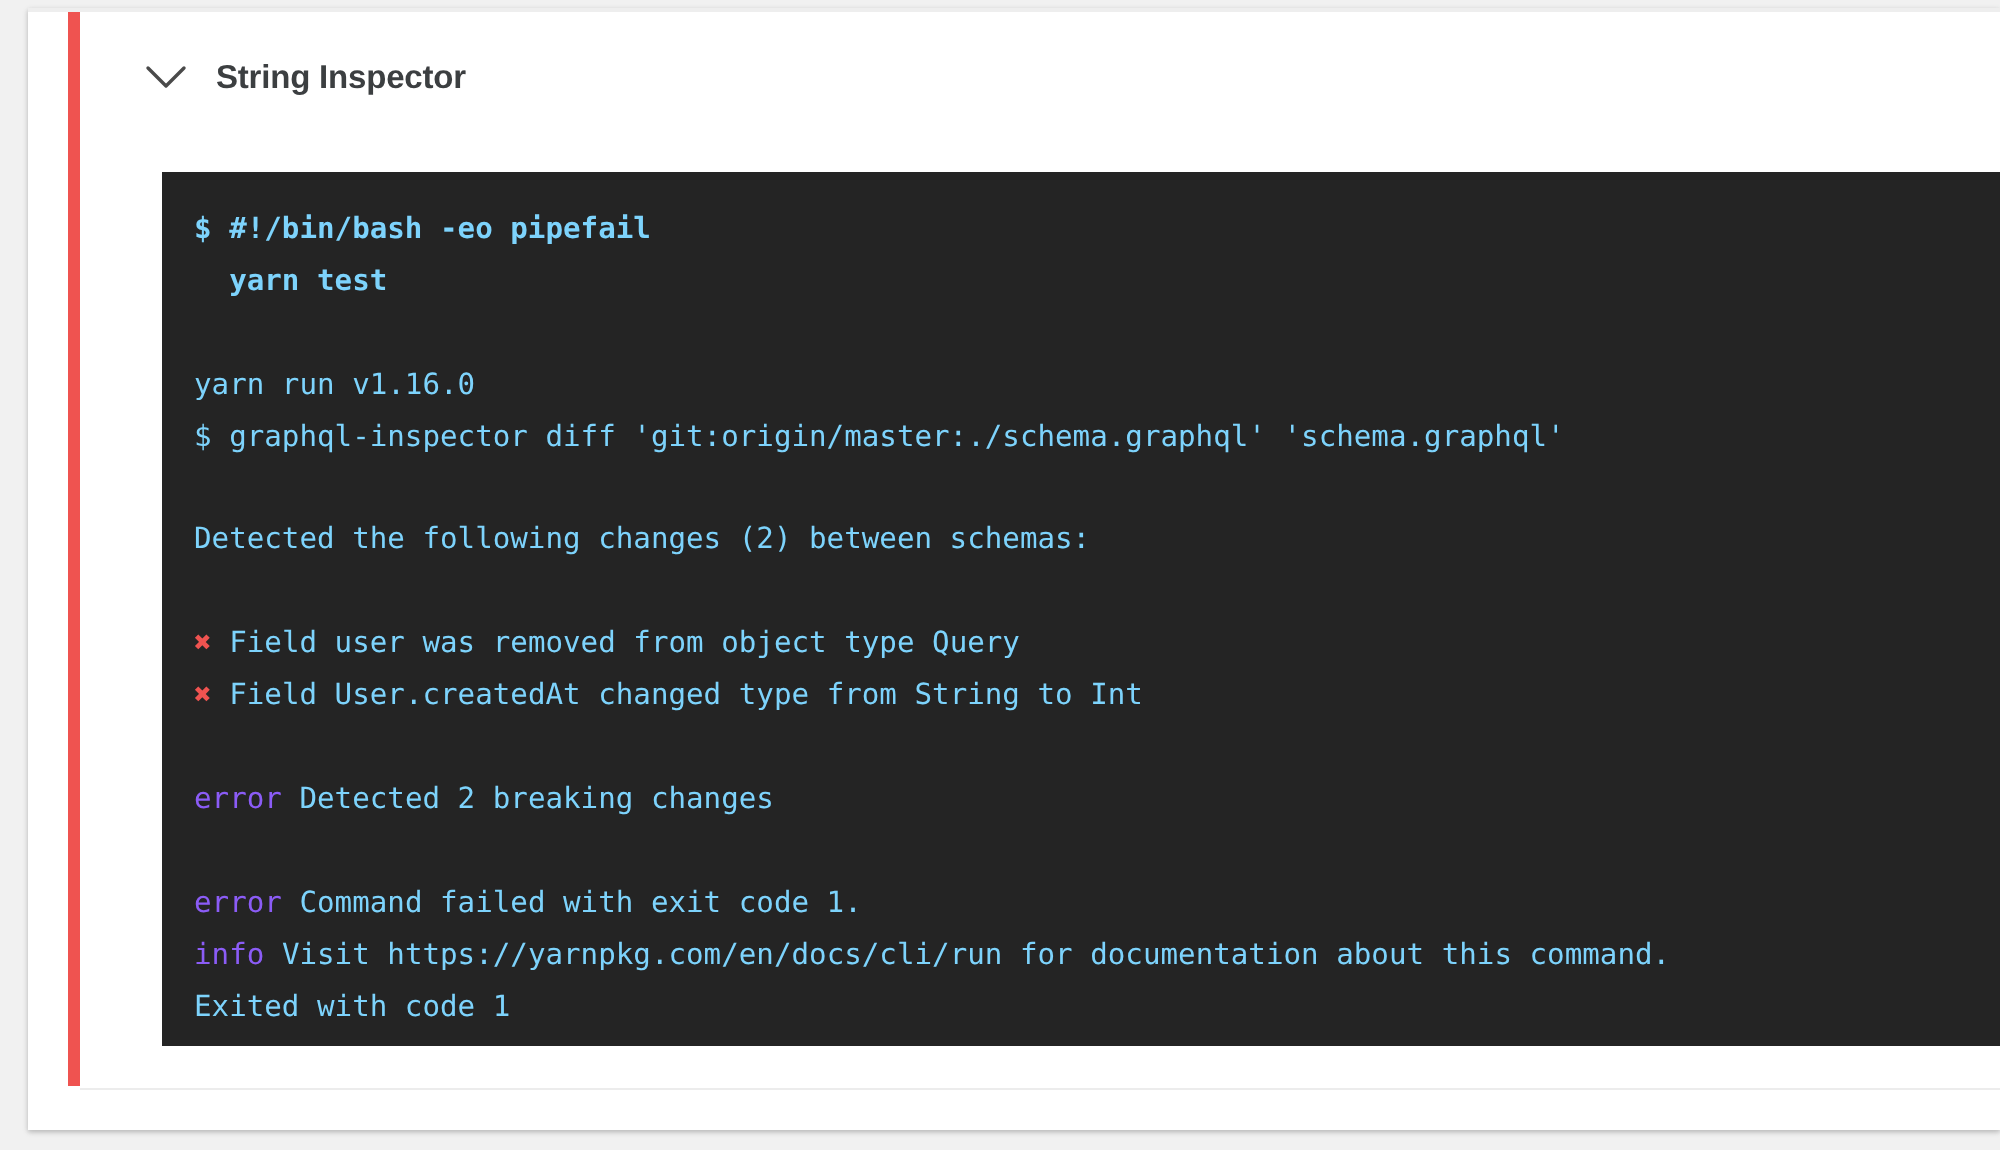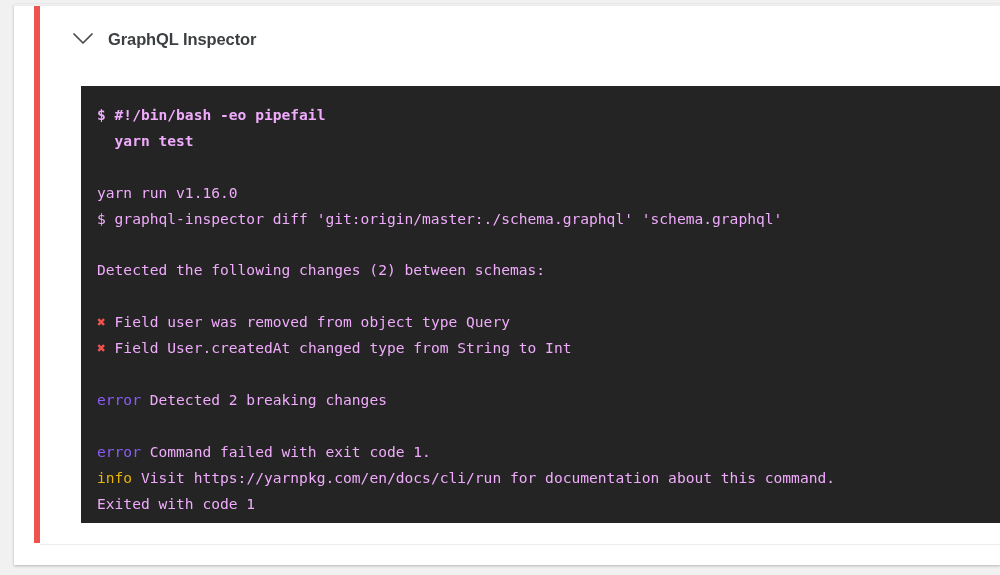--- a/index.html
+++ b/index.html
@@ -92,22 +92,22 @@
     line-height: 25.9px;
     padding: 16px 0 0 16px;
     box-sizing: border-box;
     overflow: hidden;
     white-space: pre;
   }
   .line { white-space: pre; min-height: 25.9px; }
   .line.blank { height: 25.9px; }
   .bold { font-weight: bold; }
   .t-err   { color: #8b5cf6; }
-  .t-info  { color: #eab308; }
-  .t-plain { color: #f0abfc; margin-top: 40px; }
+  .t-info  { color: #8b5cf6; }
+  .t-plain { color: #7dd3fc; margin-top: 40px; }
   .t-mark  { color: #ef5350; font-weight: bold; }
 
   
   .footer-rule {
     position: absolute;
     left: 26px;
     top: 540px;
     width: 960px;
     height: 1px;
     background: #ececec;
@@ -129,21 +129,21 @@
   <div class="card-top-rule"></div>
 
   <div class="accent-bar"></div>
 
   <div class="step-header">
     <span class="chevron-wrap">
       <svg width="22" height="14" viewBox="0 0 22 14" aria-hidden="true">
         <path d="M2 2 L11 11 L20 2" fill="none" stroke="#4a4a4a" stroke-width="1.7" stroke-linecap="round" stroke-linejoin="round"></path>
       </svg>
     </span>
-    <span class="step-title">GraphQL Inspector</span>
+    <span class="step-title">String Inspector</span>
   </div>
 
   <div class="terminal" id="terminal"><div class="line bold"><span class="t-plain">$ #!/bin/bash -eo pipefail</span></div><div class="line bold"><span class="t-plain">  yarn test</span></div><div class="line blank"></div><div class="line"><span class="t-plain">yarn run v1.16.0</span></div><div class="line"><span class="t-plain">$ graphql-inspector diff 'git:origin/master:./schema.graphql' 'schema.graphql'</span></div><div class="line blank"></div><div class="line"><span class="t-plain">Detected the following changes (2) between schemas:</span></div><div class="line blank"></div><div class="line"><span class="t-mark">✖</span><span class="t-plain"> Field user was removed from object type Query</span></div><div class="line"><span class="t-mark">✖</span><span class="t-plain"> Field User.createdAt changed type from String to Int</span></div><div class="line blank"></div><div class="line"><span class="t-err">error</span><span class="t-plain"> Detected 2 breaking changes</span></div><div class="line blank"></div><div class="line"><span class="t-err">error</span><span class="t-plain"> Command failed with exit code 1.</span></div><div class="line"><span class="t-info">info</span><span class="t-plain"> Visit https://yarnpkg.com/en/docs/cli/run for documentation about this command.</span></div><div class="line"><span class="t-plain">Exited with code 1</span></div></div>
 
   <div class="footer-rule"></div>
   <div class="footer-area"></div>
 
 </div>
 
 </body></html>

